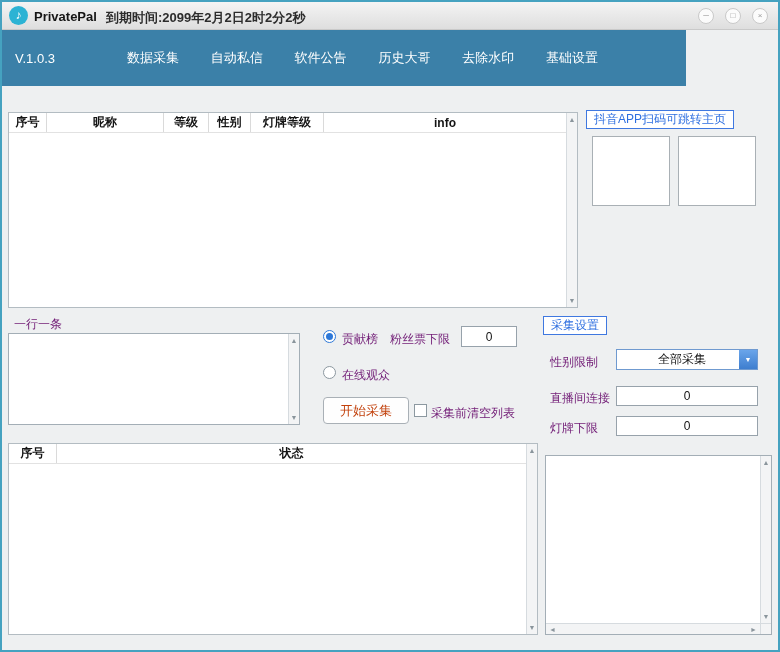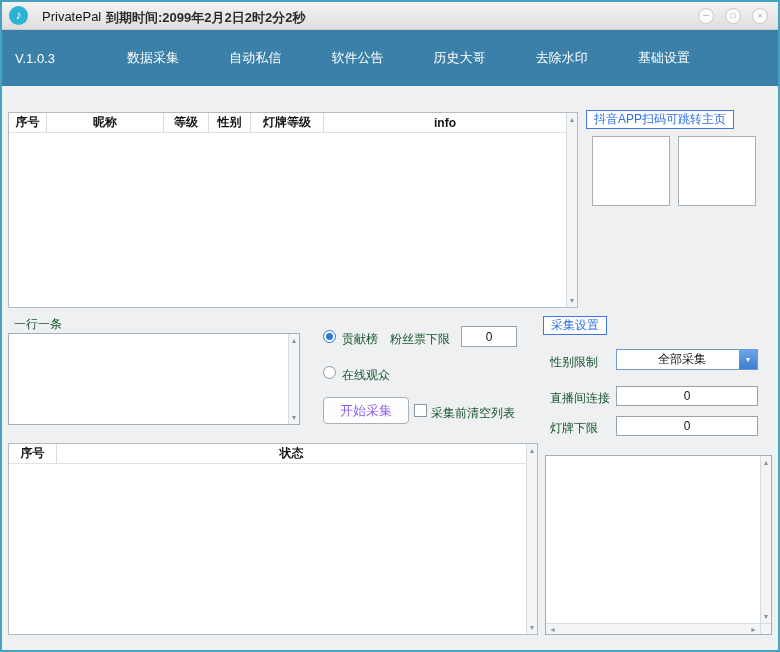--- a/index.html
+++ b/index.html
@@ -16,30 +16,30 @@
   .titlebar {
     position: absolute; left: 0; top: 0; width: 776px; height: 28px;
     background: linear-gradient(#f4f4f4, #dedede);
     border-bottom: 1px solid #c9c9c9;
   }
   .app-icon {
     position: absolute; left: 7px; top: 4px; width: 19px; height: 19px;
     border-radius: 50%; background: #2cb3d4; color: #fff;
     font-size: 12px; line-height: 19px; text-align: center;
   }
-  .app-title { position: absolute; left: 40px; top: 7px; font-size: 13px; font-weight: normal; color: #161616; }
+  .app-title { position: absolute; left: 32px; top: 7px; font-size: 13px; font-weight: bold; color: #161616; }
   .expiry    { position: absolute; left: 104px; top: 7px; font-size: 13px; font-weight: bold; color: #2c2c2c; white-space: nowrap; }
   .win-btns  { position: absolute; right: 10px; top: 6px; display: flex; gap: 11px; }
   .win-btn {
     width: 16px; height: 16px; border-radius: 50%;
     background: #fbfbfb; border: 1px solid #c9c9c9;
     color: #9a9a9a; font-size: 8px; line-height: 14px; text-align: center; cursor: pointer;
   }
   
-  .navbar { position: absolute; left: 0; top: 28px; width: 776px; height: 56px; background: #3b80a8; }
+  .navbar { position: absolute; left: 0; top: 28px; width: 684px; height: 56px; background: #3b80a8; }
   .version { position: absolute; left: 13px; top: 21px; font-size: 13px; color: #ffffff; }
   .menu {
     position: absolute; left: 125px; right: 88px; top: 0; height: 56px;
     display: flex; justify-content: space-between; align-items: center;
   }
   .menu-item { color: #ffffff; font-size: 13px; cursor: pointer; white-space: nowrap; }
   
   .table { position: absolute; background: #ffffff; border: 1px solid #b3bcc2; }
   .thead { display: flex; height: 20px; margin-right: 11px; border-bottom: 1px solid #e2e2e2; }
   .th {
@@ -66,42 +66,42 @@
   .scroll-corner {
     position: absolute; right: 0; bottom: 0; width: 11px; height: 11px;
     background: #f3f4f5; border-left: 1px solid #d6dbdf; border-top: 1px solid #d6dbdf;
   }
   
   .tag {
     position: absolute; background: #ffffff; border: 1px solid #3f78e0; color: #2e6fe0;
     font-size: 12px; line-height: 15px; padding: 1px 7px; white-space: nowrap;
   }
   .qrbox { position: absolute; width: 78px; height: 70px; background: #ffffff; border: 1px solid #a9b0b5; }
-  .label { position: absolute; font-size: 12px; color: #14532d; white-space: nowrap; }
+  .label { position: absolute; font-size: 12px; color: #701a75; white-space: nowrap; }
   .boxarea { position: absolute; background: #ffffff; border: 1px solid #a3aeb6; }
   .box-content { position: absolute; left: 0; top: 0; right: 11px; bottom: 0; font-size: 12px; color: #222; }
   .box-content.with-h { bottom: 11px; }
   .radio {
     position: absolute; width: 13px; height: 13px; border-radius: 50%;
     border: 1px solid #8c98a0; background: #ffffff; cursor: pointer;
   }
   .radio.checked { border-color: #2d78d8; }
   .radio.checked::after {
     content: ""; position: absolute; left: 2px; top: 2px; width: 7px; height: 7px;
     border-radius: 50%; background: #2d78d8;
   }
   .checkbox { position: absolute; width: 13px; height: 13px; border: 1px solid #8c98a0; background: #ffffff; cursor: pointer; }
   .textinput {
     position: absolute; display: flex; align-items: center; justify-content: center;
     background: #ffffff; border: 1px solid #97a2ab; font-size: 12px; color: #111111; cursor: text;
   }
   .btn {
     position: absolute; display: flex; align-items: center; justify-content: center;
     background: #fefefe; border: 1px solid #a9b0b6; border-radius: 4px;
-    font-size: 13px; color: #8b5cf6; cursor: pointer;
+    font-size: 13px; color: #c2410c; cursor: pointer;
   }
   .dropdown {
     position: absolute; display: flex; background: #ffffff;
     border: 1px solid #6f9ad0; overflow: hidden; cursor: pointer; padding-left: 8px;
   }
   .dd-text { flex: 1; display: flex; align-items: center; justify-content: center; font-size: 12px; color: #111; }
   .dd-btn {
     width: 18px; display: flex; align-items: center; justify-content: center;
     background: linear-gradient(#6aa5ea, #3e7ecf); color: #ffffff; font-size: 7px;
   }

